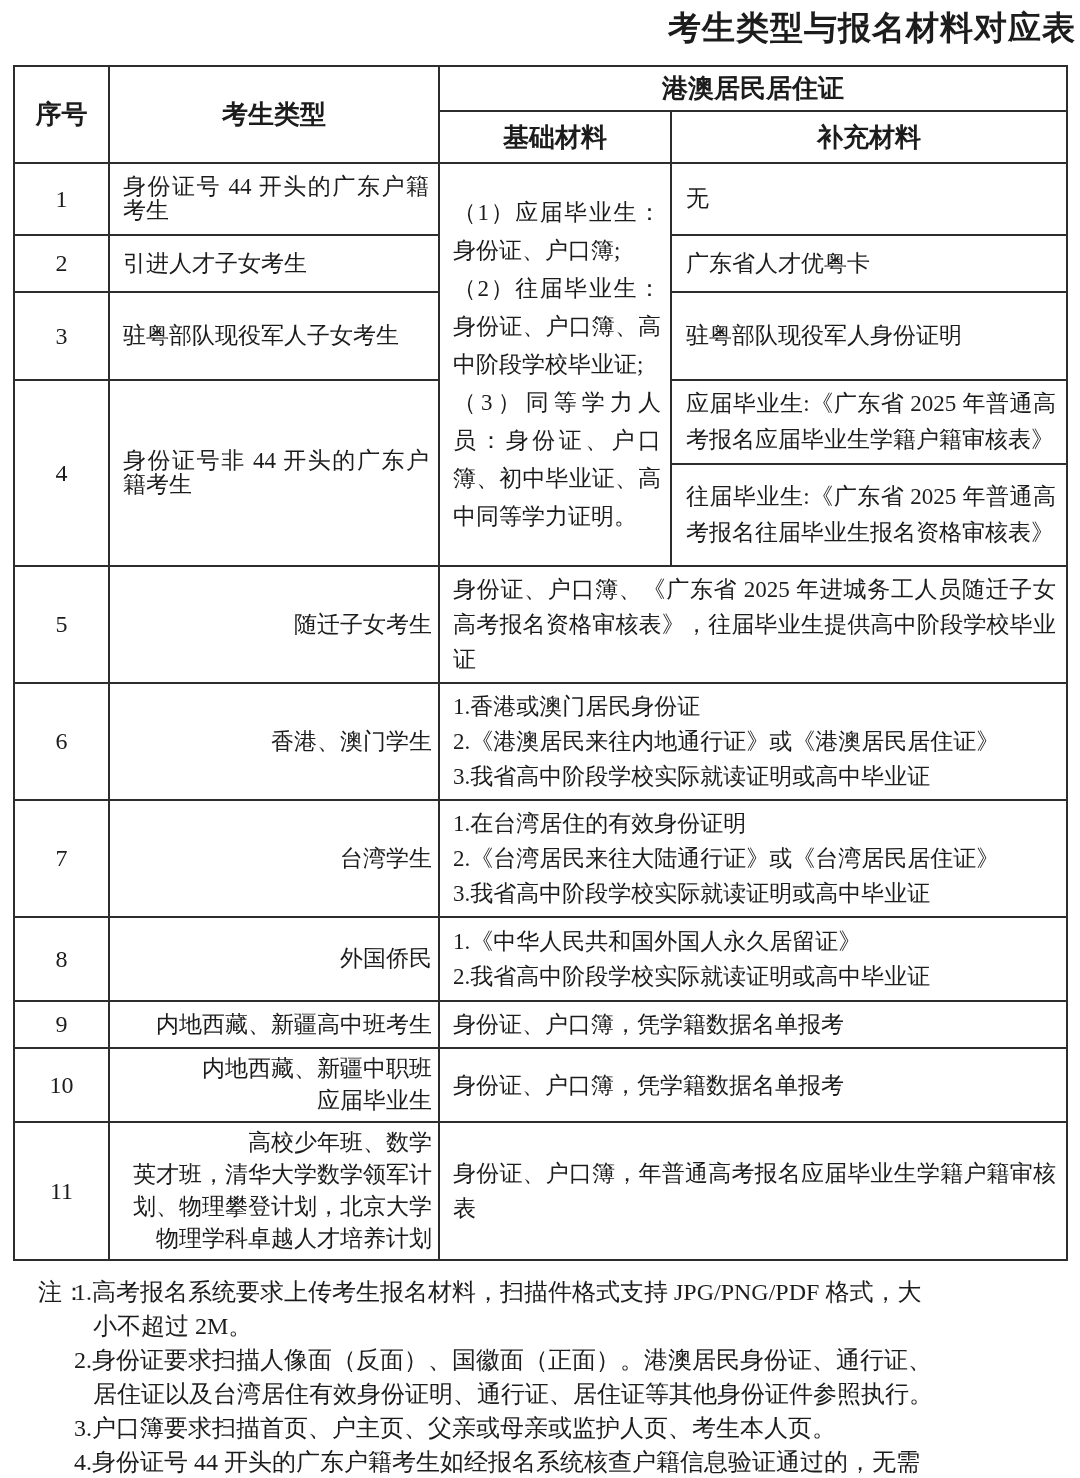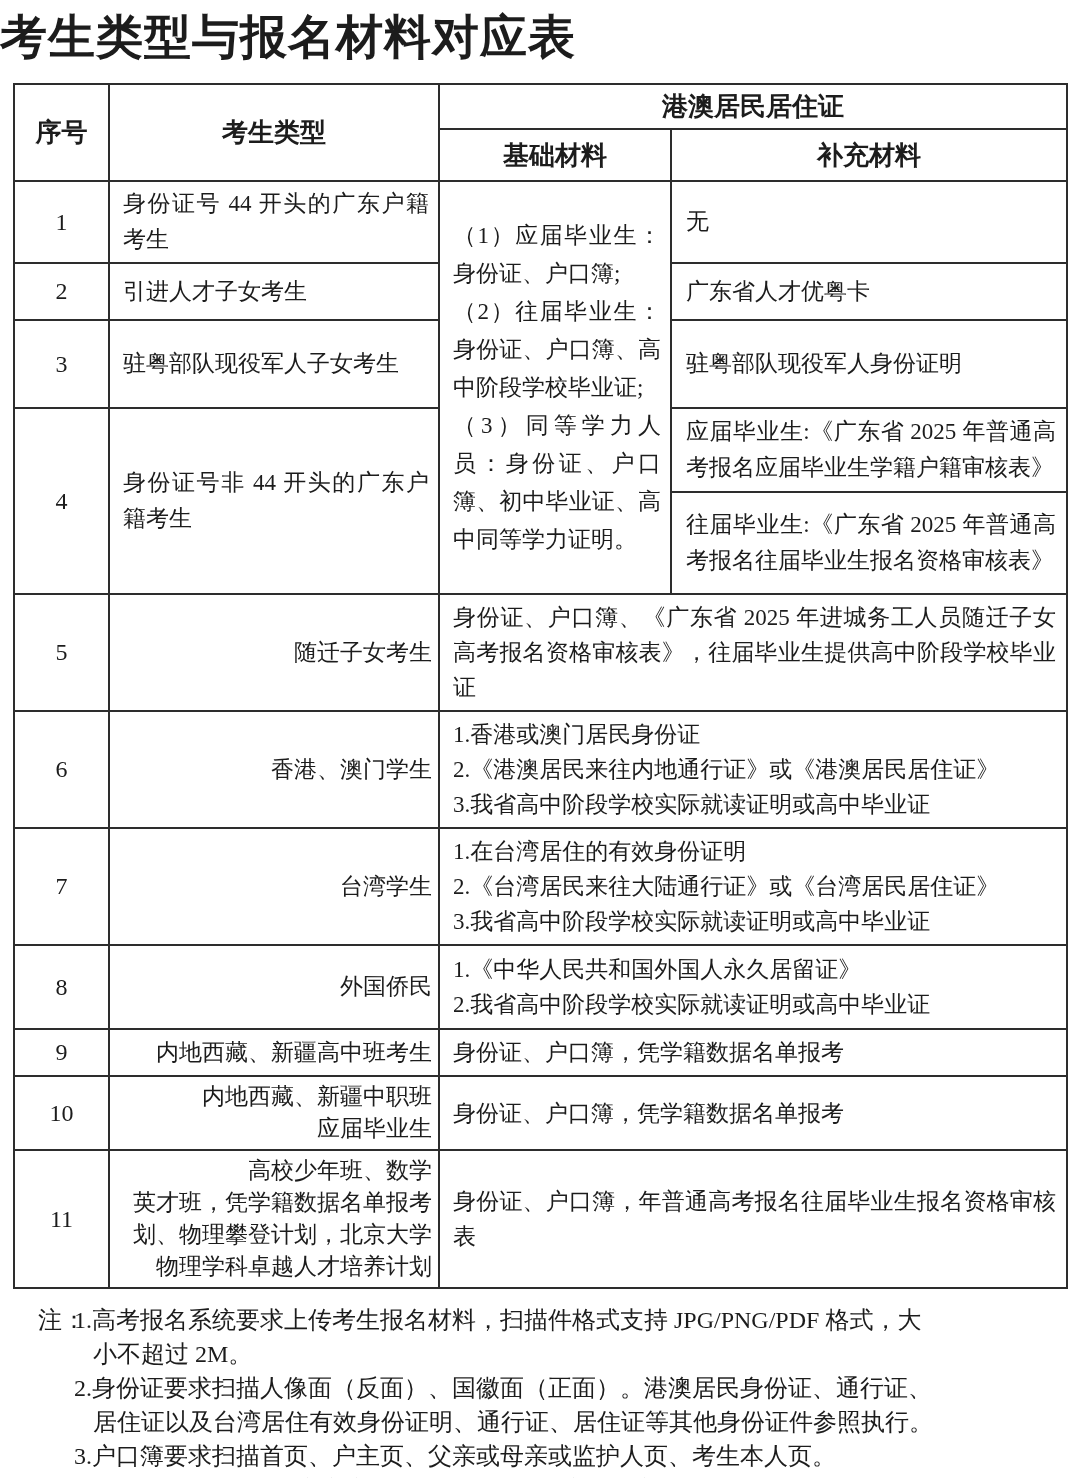--- a/index.html
+++ b/index.html
@@ -3,25 +3,25 @@
 <meta charset="utf-8">
 <style>
   html, body { margin:0; padding:0; background:#ffffff; }
   body {
     width:1080px; height:1478px;
     color:#1c1c1c;
     font-family:"Liberation Serif", serif;
     overflow:hidden;
   }
   .title {
-    text-align:left;
-    font-size:47px;
+    text-align:right;
+    font-size:33px;
     font-weight:700;
     letter-spacing:1px;
-    margin:6px 12px 14px 0;
+    margin:6px 4px 14px 0;
     font-family:"Liberation Serif", serif;
   }
   table.doc {
     border-collapse:collapse;
     table-layout:fixed;
     width:1053px;
     margin-left:13px;
     padding-left:14px;
   }
   .doc th, .doc td {
@@ -34,21 +34,21 @@
     font-size:26px;
     font-weight:700;
     text-align:center;
     padding:2px;
   }
   .doc td { font-size:23px; }
   td.no   { text-align:center; font-size:24px; padding:0; }
   td.type-l {
     text-align:justify;
     padding:4px 9px 4px 13px;
-    line-height:36px;
+    line-height:24px;
   }
   td.type-c {
     text-align:right;
     white-space:pre-line;
     line-height:32px;
     padding:4px 6px;
   }
   td.basic {
     white-space:pre-line;
     text-align:justify;
@@ -164,24 +164,24 @@
     </tr>
     <tr style="height:68px">
       <td class="no">10</td>
       <td class="type-c">内地西藏、新疆中职班
 应届毕业生</td>
       <td class="mat" colspan="2">身份证、户口簿，凭学籍数据名单报考</td>
     </tr>
     <tr style="height:128px">
       <td class="no">11</td>
       <td class="type-c">高校少年班、数学
-英才班，凭学籍数据名单报考
+英才班，清华大学数学领军计
 划、物理攀登计划，北京大学
 物理学科卓越人才培养计划</td>
-      <td class="mat" colspan="2">身份证、户口簿，年普通高考报名往届毕业生报名资格审核表</td>
+      <td class="mat" colspan="2">身份证、户口簿，年普通高考报名应届毕业生学籍户籍审核表</td>
     </tr>
   </tbody>
 </table>
 
 <div class="notes">
   <span class="note-label">注：</span>
   <div class="note-items">
     <div class="note-item">1.高考报名系统要求上传考生报名材料，扫描件格式支持 JPG/PNG/PDF 格式，大
 小不超过 2M。</div>
     <div class="note-item">2.身份证要求扫描人像面（反面）、国徽面（正面）。港澳居民身份证、通行证、

